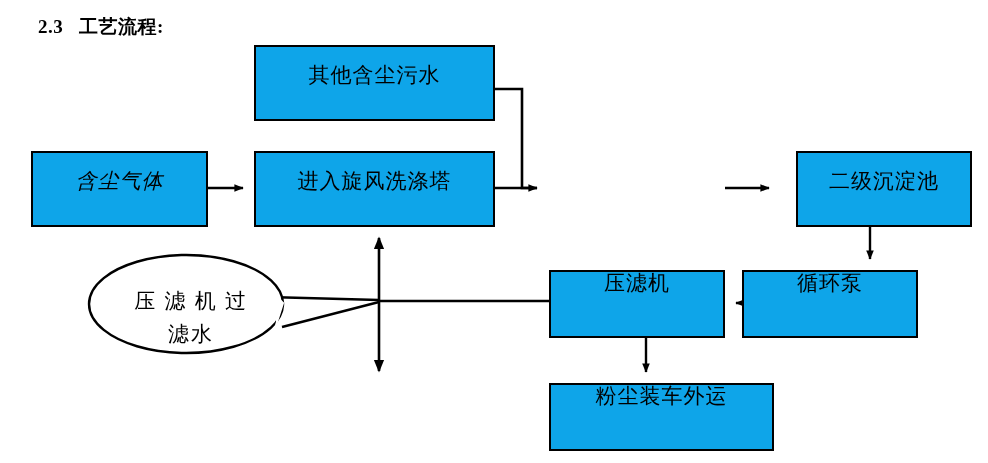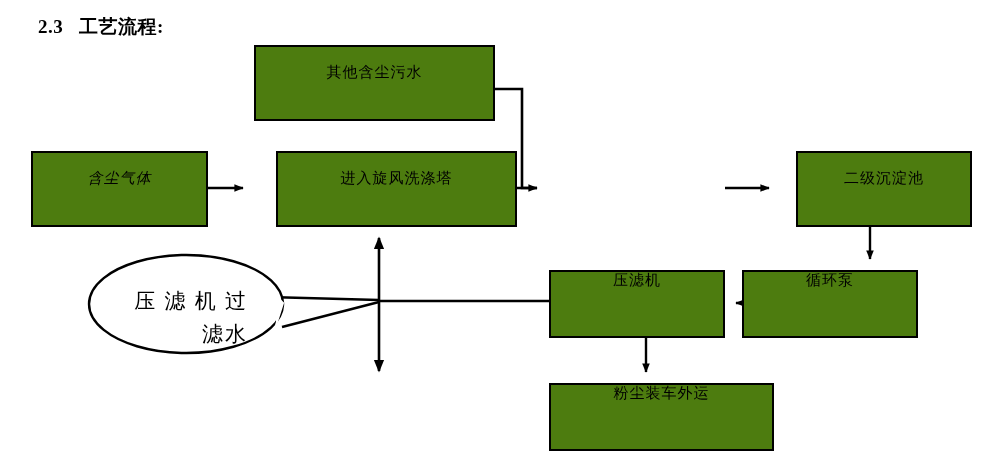--- a/index.html
+++ b/index.html
@@ -27,26 +27,26 @@
     top: 14px;
     font-size: 19px;
     font-family: "Liberation Serif", "DejaVu Serif", serif;
     font-weight: 700;
     letter-spacing: 0.5px;
     white-space: pre;
   }
   .node {
     position: absolute;
     border: 2.2px solid #000000;
-    background: #4d7c0f;
+    background: #0ea5e9;
     box-sizing: border-box;
     display: flex;
     align-items: flex-start;
     justify-content: center;
-    font-size: 15px;
+    font-size: 21px;
     letter-spacing: 1px;
     line-height: 1.1;
     white-space: pre;
   }
   .node > span { display: block; }
   
   .node.vcenter { align-items: flex-start; }
   .node.tpad > span { padding-top: 17px; }
 
   .bubble {
@@ -136,21 +136,21 @@
   </svg>
 
   <div class="node tpad" style="left:254px; top:45px; width:241px; height:76px;">
     <span>其他含尘污水</span>
   </div>
 
   <div class="node tpad" style="left:31px; top:151px; width:177px; height:76px;font-style:italic;">
     <span>含尘气体</span>
   </div>
 
-  <div class="node tpad" style="left:254px; top:151px; width:241px; height:76px;margin-left:22px;">
+  <div class="node tpad" style="left:254px; top:151px; width:241px; height:76px;">
     <span>进入旋风洗涤塔</span>
   </div>
 
 
   <div class="node tpad" style="left:796px; top:151px; width:176px; height:76px;">
     <span>二级沉淀池</span>
   </div>
 
   <div class="node vcenter" style="left:549px; top:270px; width:176px; height:68px;">
     <span>压滤机</span>
@@ -159,19 +159,19 @@
   <div class="node vcenter" style="left:742px; top:270px; width:176px; height:68px;">
     <span>循环泵</span>
   </div>
 
 
   <div class="node vcenter" style="left:549px; top:383px; width:225px; height:68px;">
     <span>粉尘装车外运</span>
   </div>
 
   <div class="bubble" style="left:88px; top:269px; width:176px; height:98px;">
-    <span style="display:block; text-align:right; padding-left:30px;">
+    <span style="display:block; text-align:center; padding-left:30px;">
       <span style="display:block;">压 滤 机 过</span>
       <span style="display:block;">滤水</span>
     </span>
   </div>
 
 </div>
 
 </body></html>

